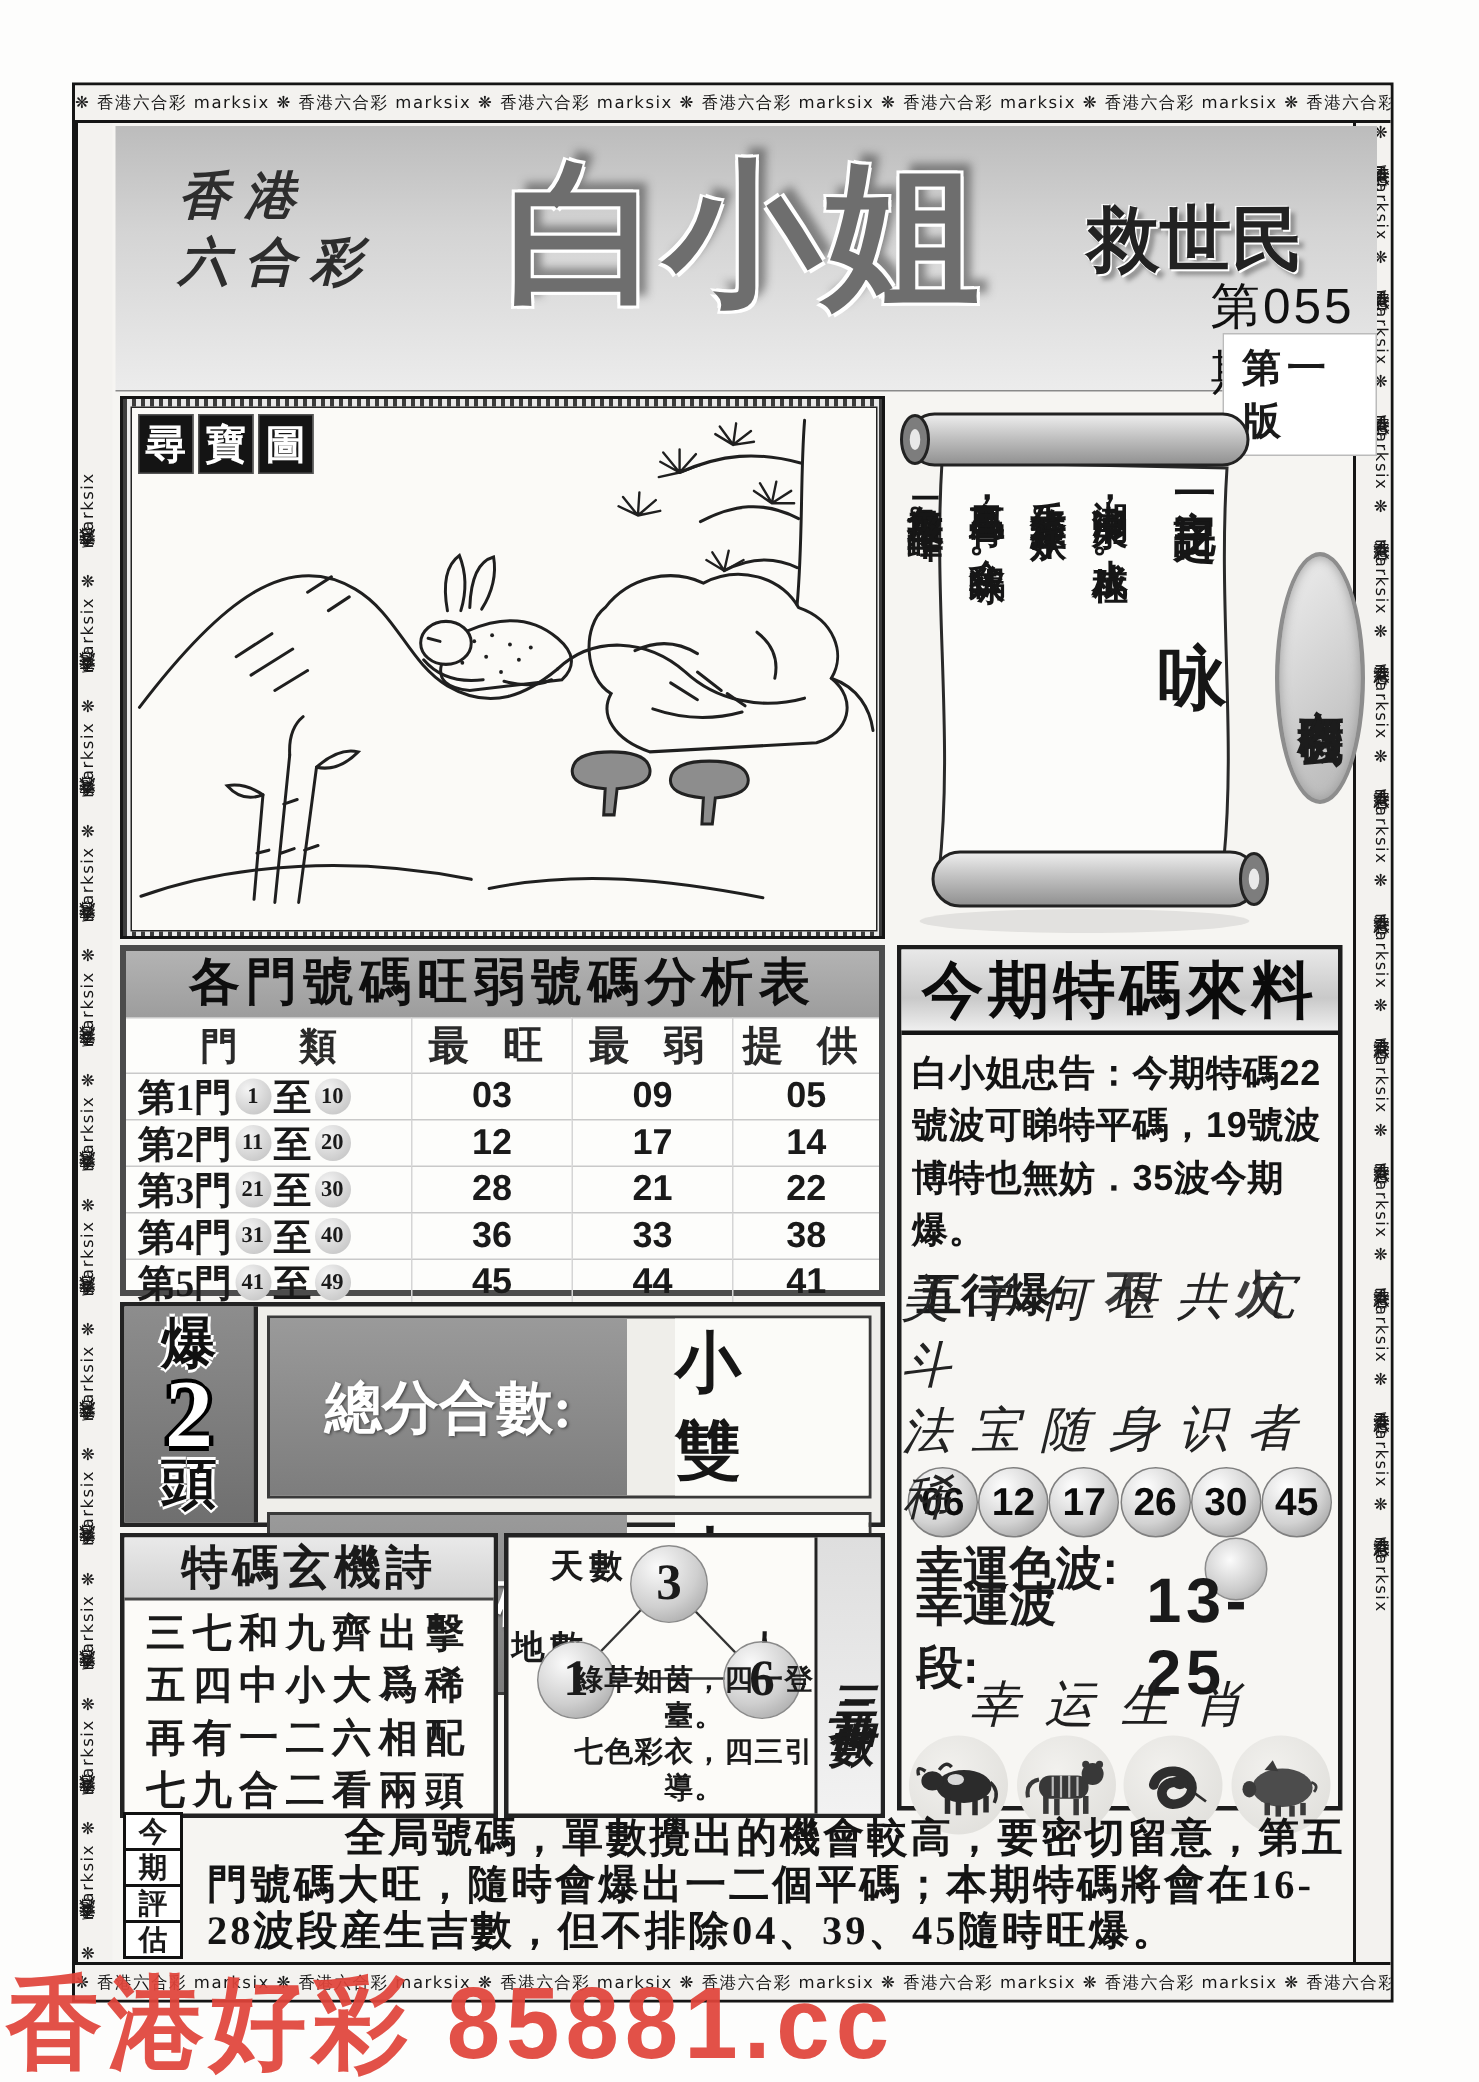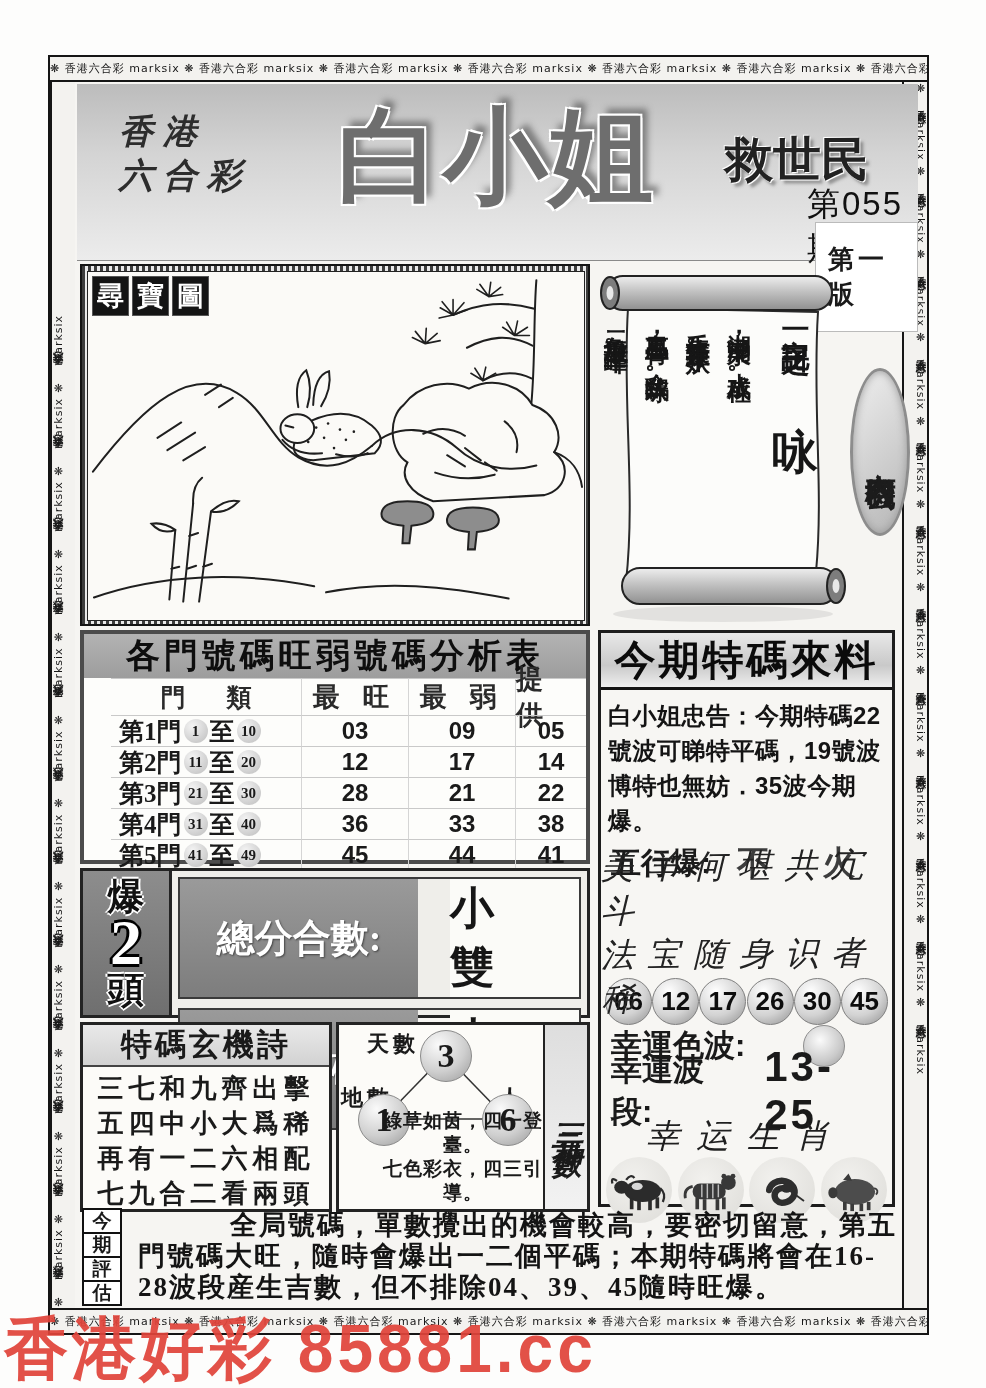--- a/index.html
+++ b/index.html
@@ -18,21 +18,21 @@
           background:linear-gradient(180deg,#bcbcbc 0%,#d4d4d4 40%,#ececec 100%);
           border-bottom:1px solid #8a8a8a;}
   .logo{position:absolute;left:42px;top:26px;font-family:"Liberation Serif",serif;font-weight:700;
         font-size:34px;color:#2d2d2d;line-height:44px;letter-spacing:10px;font-style:italic;}
   .title-main{position:absolute;left:260px;top:4px;font-family:"Liberation Serif",serif;font-weight:700;
         font-size:104px;color:#6e6e6e;letter-spacing:2px;
         text-shadow:-2px -2px 0 #fff,2px -2px 0 #fff,-2px 2px 0 #fff,2px 2px 0 #fff,7px -7px 6px rgba(60,60,60,.55);}
   .title-sub{position:absolute;left:600px;top:44px;font-family:"Liberation Serif",serif;font-weight:700;
         font-size:48px;color:#222;text-shadow:-1px -1px 0 #fff,1px 1px 0 #fff,4px 4px 3px rgba(80,80,80,.5);margin-left:48px;}
   .issue{position:absolute;left:730px;top:76px;font-size:33px;font-weight:400;color:#111;letter-spacing:2px;margin-top:22px;}
-  .edition{position:absolute;left:738px;top:138px;background:#fff;border:1px solid #bbb;padding:19px 12px;
+  .edition{position:absolute;left:738px;top:138px;background:#fff;border:1px solid #bbb;padding:5px 12px;
         font-size:26px;font-weight:700;letter-spacing:4px;}
   
   .picture{position:absolute;left:80px;top:264px;width:510px;height:362px;border:2px solid #141414;
         background:repeating-linear-gradient(90deg,#3c3c3c 0 3px,#e9e9e9 3px 6px);padding:5px;box-sizing:border-box;}
   .picture-inner{position:relative;width:100%;height:100%;background:#fbfaf7;border:1px solid #232323;}
   .treasure-label{position:absolute;left:4px;top:4px;z-index:3;}
   .treasure-label span{display:inline-block;background:#141414;color:#fff;font-family:"Liberation Serif",serif;
         font-weight:700;font-size:27px;padding:1px 4px;margin-right:3px;border:1px solid #555;}
   
   .scrollart{position:absolute;left:598px;top:262px;width:250px;height:364px;}
@@ -43,21 +43,21 @@
   .sbig{font-size:46px;margin-top:26px;display:inline-block;}
   .badge{position:absolute;left:850px;top:368px;width:54px;height:162px;border-radius:50%;
         background:linear-gradient(135deg,#efefef,#b5b5b5);border:3px solid #8d8d8d;box-shadow:inset 0 0 8px #9a9a9a;
         writing-mode:vertical-rl;text-orientation:upright;font-family:"Liberation Serif",serif;
         font-size:31px;font-weight:700;color:#1c1c1c;display:flex;align-items:center;justify-content:center;letter-spacing:2px;}
   
   .analysis{position:absolute;left:80px;top:630px;width:510px;height:234px;border:4px solid #4c4c4c;
         box-sizing:border-box;background:#fdfdfb;}
   .analysis-title{height:44px;line-height:44px;text-align:center;background:linear-gradient(180deg,#b3b3b3,#9d9d9d);
         font-size:34px;font-weight:700;letter-spacing:4px;color:#0e0e0e;font-family:"Liberation Serif",serif;}
-  .atable{display:grid;grid-template-columns:190px 107px 107px 1fr;padding-left:27px;}
+  .atable{display:grid;grid-template-columns:190px 107px 107px 1fr;}
   .acell{border-top:1px solid #c9c9c9;border-left:1px solid #d5d5d5;display:flex;align-items:center;justify-content:center;
         height:30px;font-size:24px;font-weight:700;}
   .acell.first{border-left:none;justify-content:flex-start;padding-left:8px;font-family:"Liberation Serif",serif;font-size:25px;}
   .ahead{height:36px;font-size:27px;font-family:"Liberation Serif",serif;letter-spacing:8px;color:#2a2a2a;}
   .numcircle{display:inline-flex;align-items:center;justify-content:center;width:24px;height:24px;border-radius:50%;
         background:radial-gradient(circle at 35% 30%,#f4f4f4,#bdbdbd);font-size:15px;font-weight:700;margin:0 2px;}
   
   .burst{position:absolute;left:80px;top:868px;width:510px;height:150px;border:3px solid #232323;box-sizing:border-box;
         background:#efeeea;display:flex;}
   .burst-left{width:86px;background:linear-gradient(180deg,#8d8d8d,#6f6f6f);border-right:3px solid #232323;

